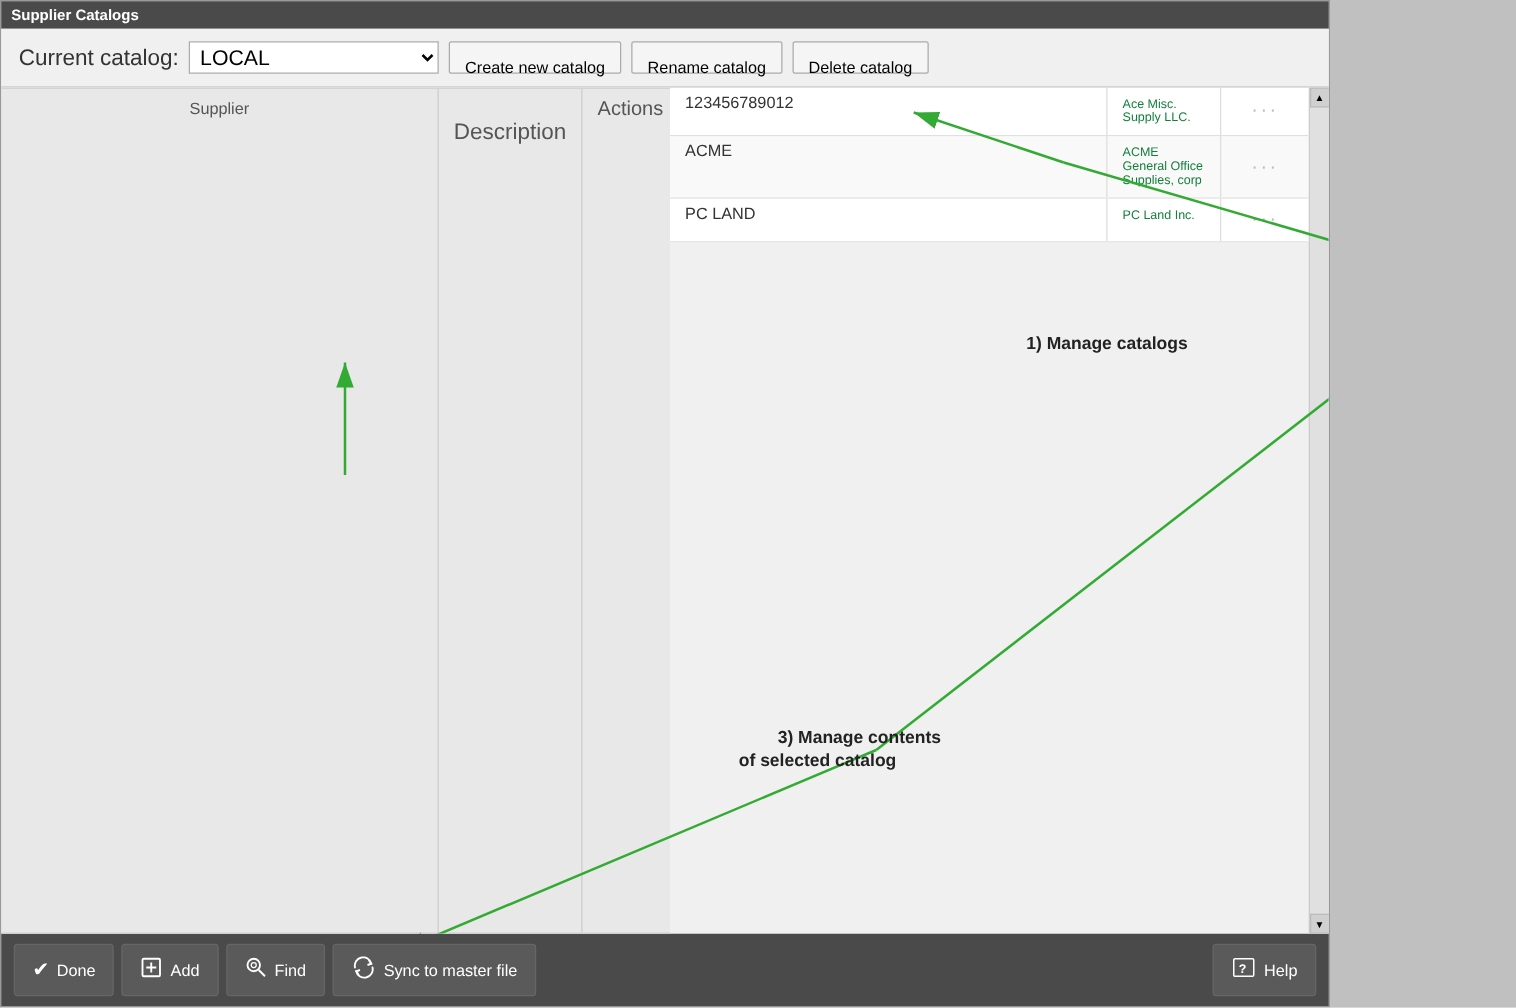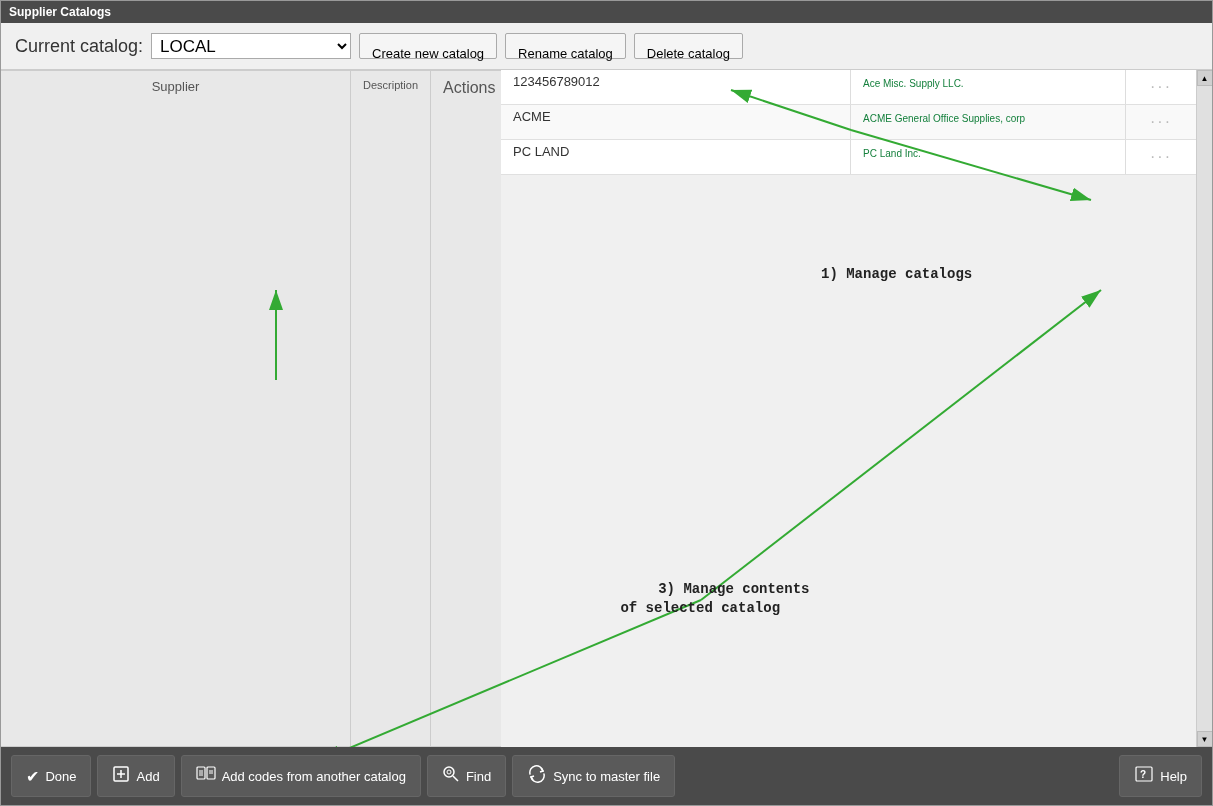--- a/index.html
+++ b/index.html
@@ -5,21 +5,21 @@
     * { box-sizing: border-box; margin: 0; padding: 0; }
     body {
       font-family: Arial, sans-serif;
       font-size: 13px;
       background: #c0c0c0;
       width: 1213px;
       height: 806px;
       overflow: hidden;
     }
     .window {
-      width: 1213px;
+      width: 1064px;
       height: 806px;
       background: #f0f0f0;
       border: 1px solid #999;
       display: flex;
       flex-direction: column;
     }
     .title-bar {
       background: #4a4a4a;
       color: white;
       padding: 4px 8px;
@@ -84,26 +84,26 @@
       min-width: 350px;
       padding: 8px 12px;
       text-align: center;
       color: #555;
       font-weight: normal;
       border-right: 1px solid #ccc;
       font-size: 13px;
     }
     .th-description {
       flex: 1;
-      padding: 8px 12px;
+      padding: 24px 12px;
       text-align: center;
       color: #555;
       font-weight: normal;
       border-right: 1px solid #ccc;
-      font-size: 11px;
+      font-size: 18px;
     }
     .th-actions {
       width: 70px;
       min-width: 70px;
       padding: 8px 12px;
       text-align: center;
       color: #555;
       font-weight: normal;
       font-size: 16px;
     }
@@ -181,23 +181,21 @@
       top: 0;
       left: 0;
       width: 100%;
       height: 100%;
     }
     .annotation-text {
       position: absolute;
       font-size: 14px;
       font-weight: bold;
       color: #222;
-      text-align: center;
       line-height: 1.4;
-      font-family: Liberation Mono, monospace;
     }
     .bottom-bar {
       background: #4a4a4a;
       padding: 8px 10px;
       display: flex;
       align-items: center;
       gap: 6px;
       flex-shrink: 0;
     }
     .bottom-btn {
@@ -323,34 +321,20 @@
         <svg width="18" height="18" viewBox="0 0 18 18" fill="none" xmlns="http://www.w3.org/2000/svg">
           <rect x="2" y="2" width="14" height="14" rx="1" stroke="white" stroke-width="1.5" fill="none"></rect>
           <line x1="5" y1="9" x2="13" y2="9" stroke="white" stroke-width="1.5"></line>
           <line x1="9" y1="5" x2="9" y2="13" stroke="white" stroke-width="1.5"></line>
         </svg>
       </span>
       <span>Add</span>
     </button>
     <button class="bottom-btn">
       <span class="bottom-btn-icon">
-        <svg width="20" height="18" viewBox="0 0 20 18" fill="none" xmlns="http://www.w3.org/2000/svg">
-          <rect x="1" y="2" width="8" height="12" rx="1" stroke="white" stroke-width="1.2" fill="none"></rect>
-          <rect x="11" y="2" width="8" height="12" rx="1" stroke="white" stroke-width="1.2" fill="none"></rect>
-          <line x1="3" y1="6" x2="7" y2="6" stroke="white" stroke-width="1"></line>
-          <line x1="3" y1="8" x2="7" y2="8" stroke="white" stroke-width="1"></line>
-          <line x1="3" y1="10" x2="7" y2="10" stroke="white" stroke-width="1"></line>
-          <line x1="13" y1="6" x2="17" y2="6" stroke="white" stroke-width="1"></line>
-          <line x1="13" y1="8" x2="17" y2="8" stroke="white" stroke-width="1"></line>
-        </svg>
-      </span>
-      <span>Add codes from another catalog</span>
-    </button>
-    <button class="bottom-btn">
-      <span class="bottom-btn-icon">
         <svg width="18" height="18" viewBox="0 0 18 18" fill="none" xmlns="http://www.w3.org/2000/svg">
           <circle cx="7" cy="7" r="5" stroke="white" stroke-width="1.5" fill="none"></circle>
           <line x1="11" y1="11" x2="16" y2="16" stroke="white" stroke-width="1.5"></line>
           <circle cx="7" cy="7" r="2" stroke="white" stroke-width="1" fill="none"></circle>
         </svg>
       </span>
       <span>Find</span>
     </button>
     <button class="bottom-btn">
       <span class="bottom-btn-icon">

